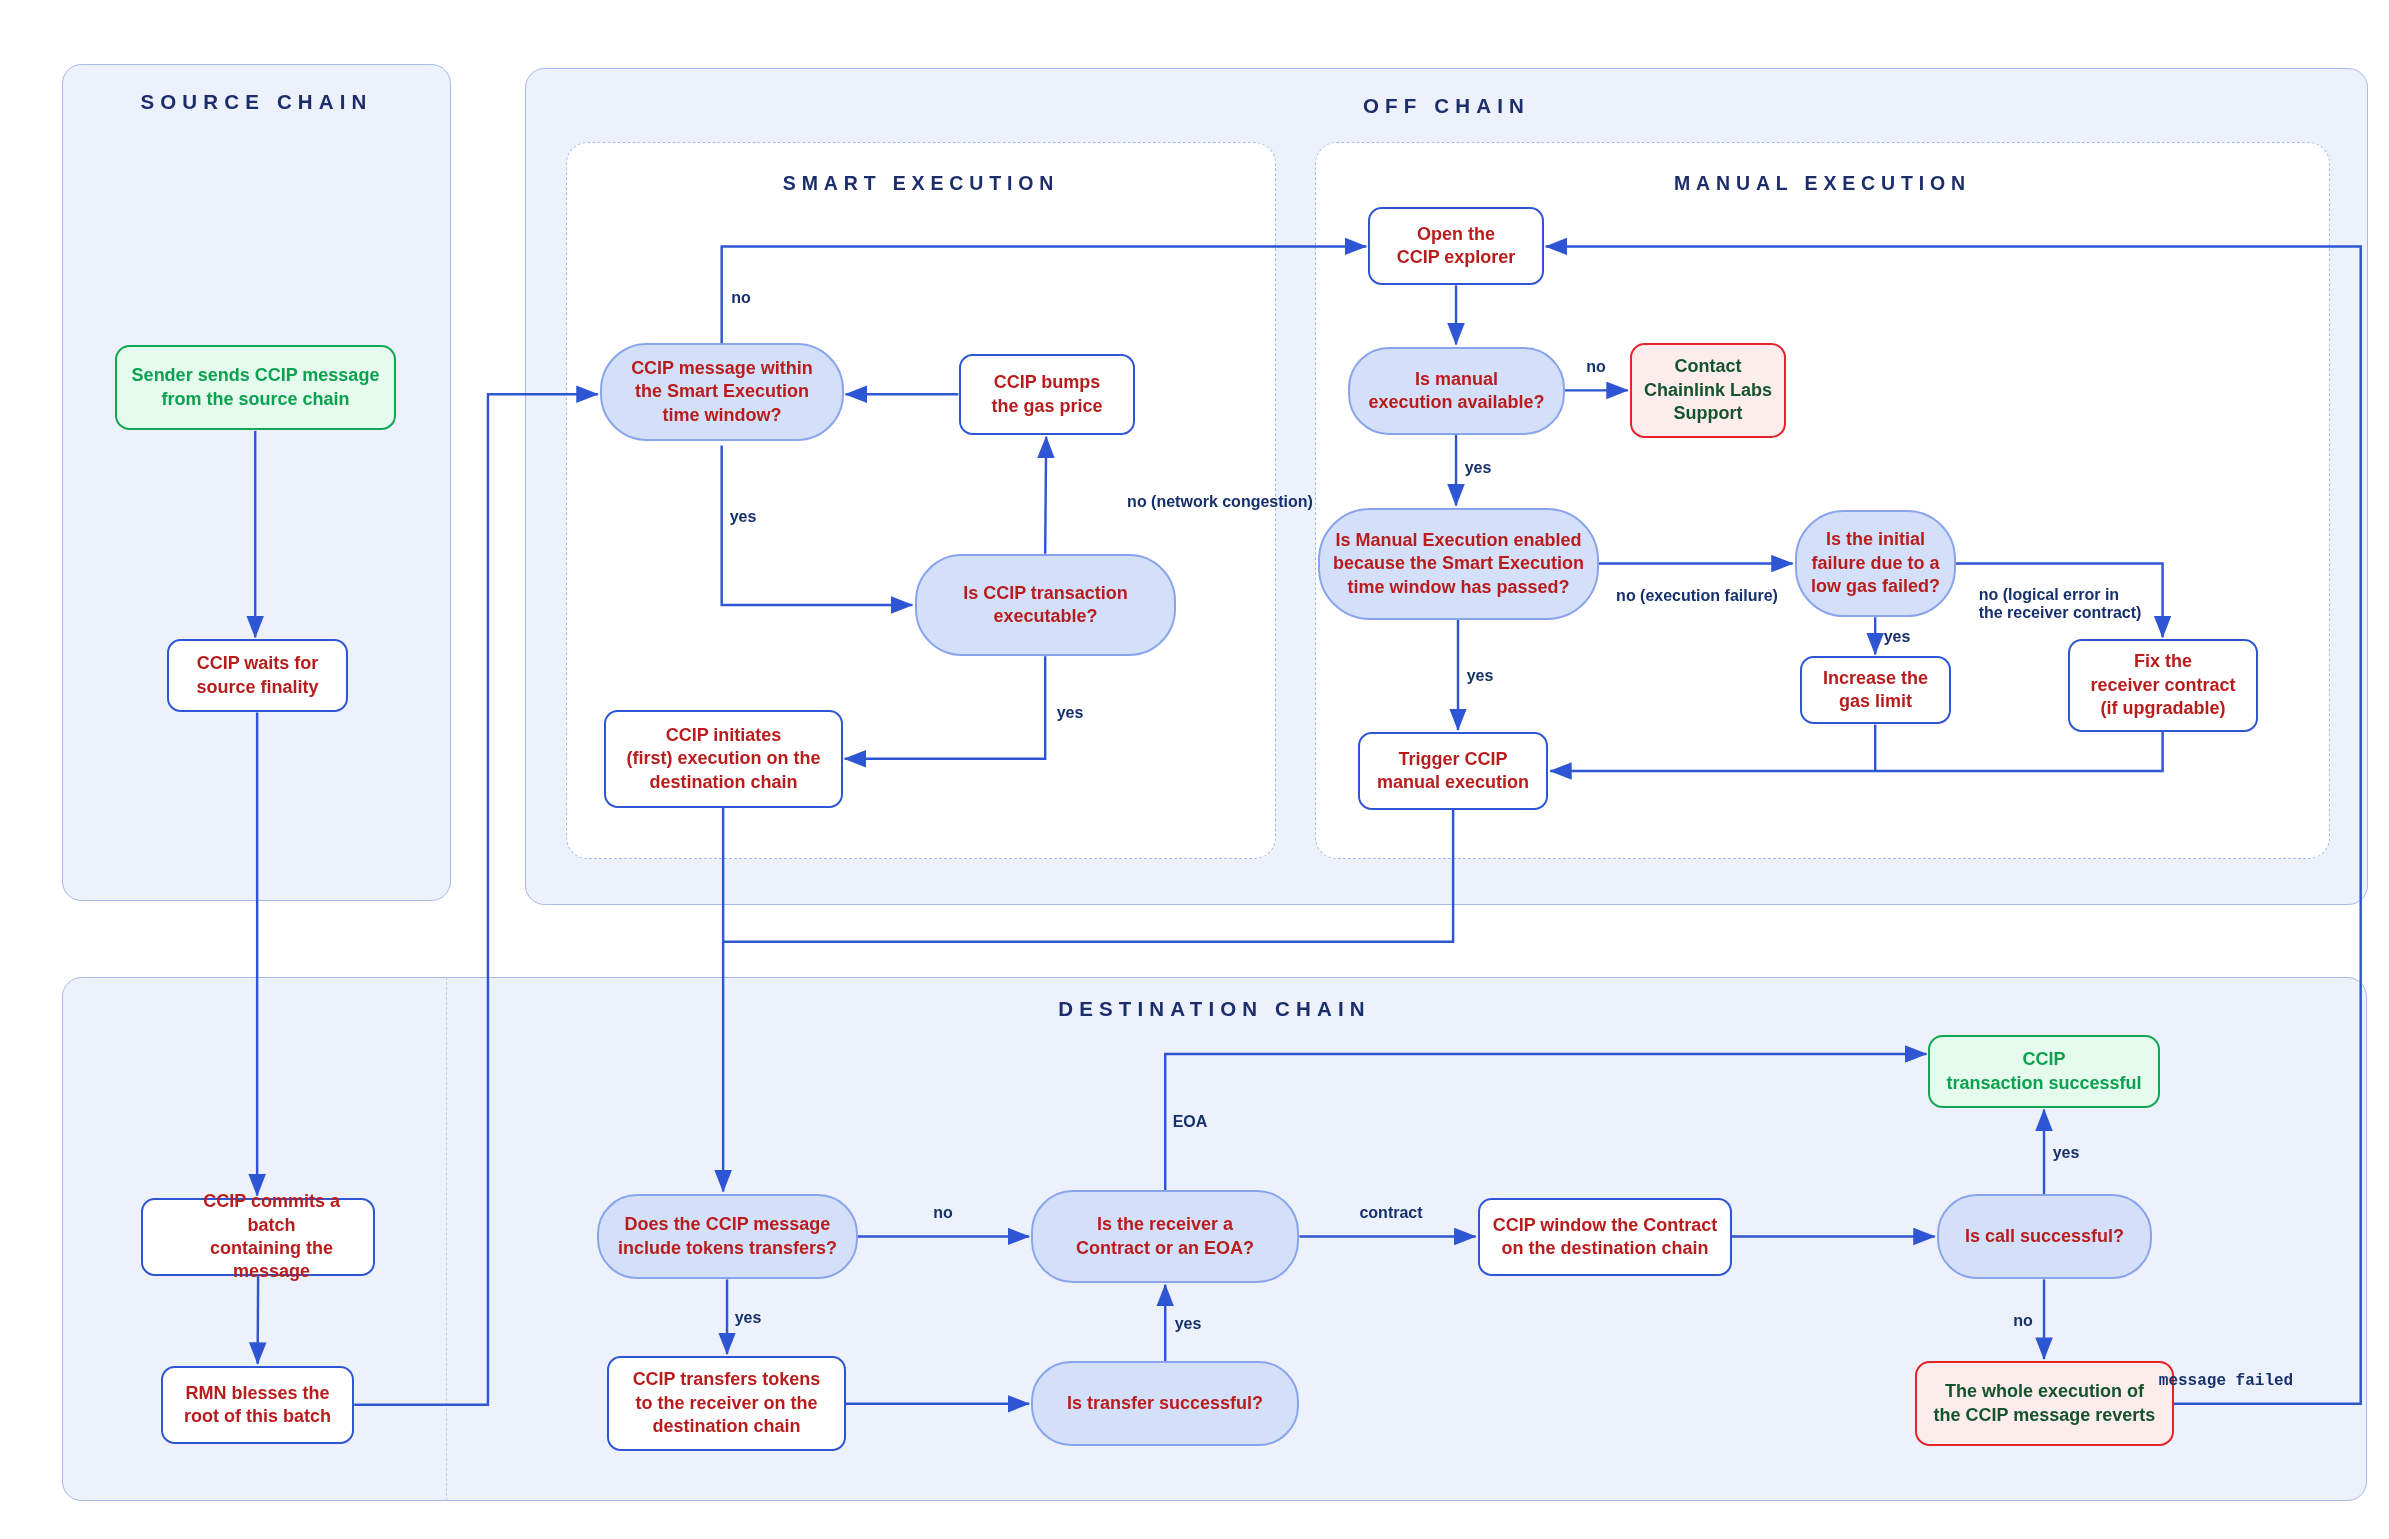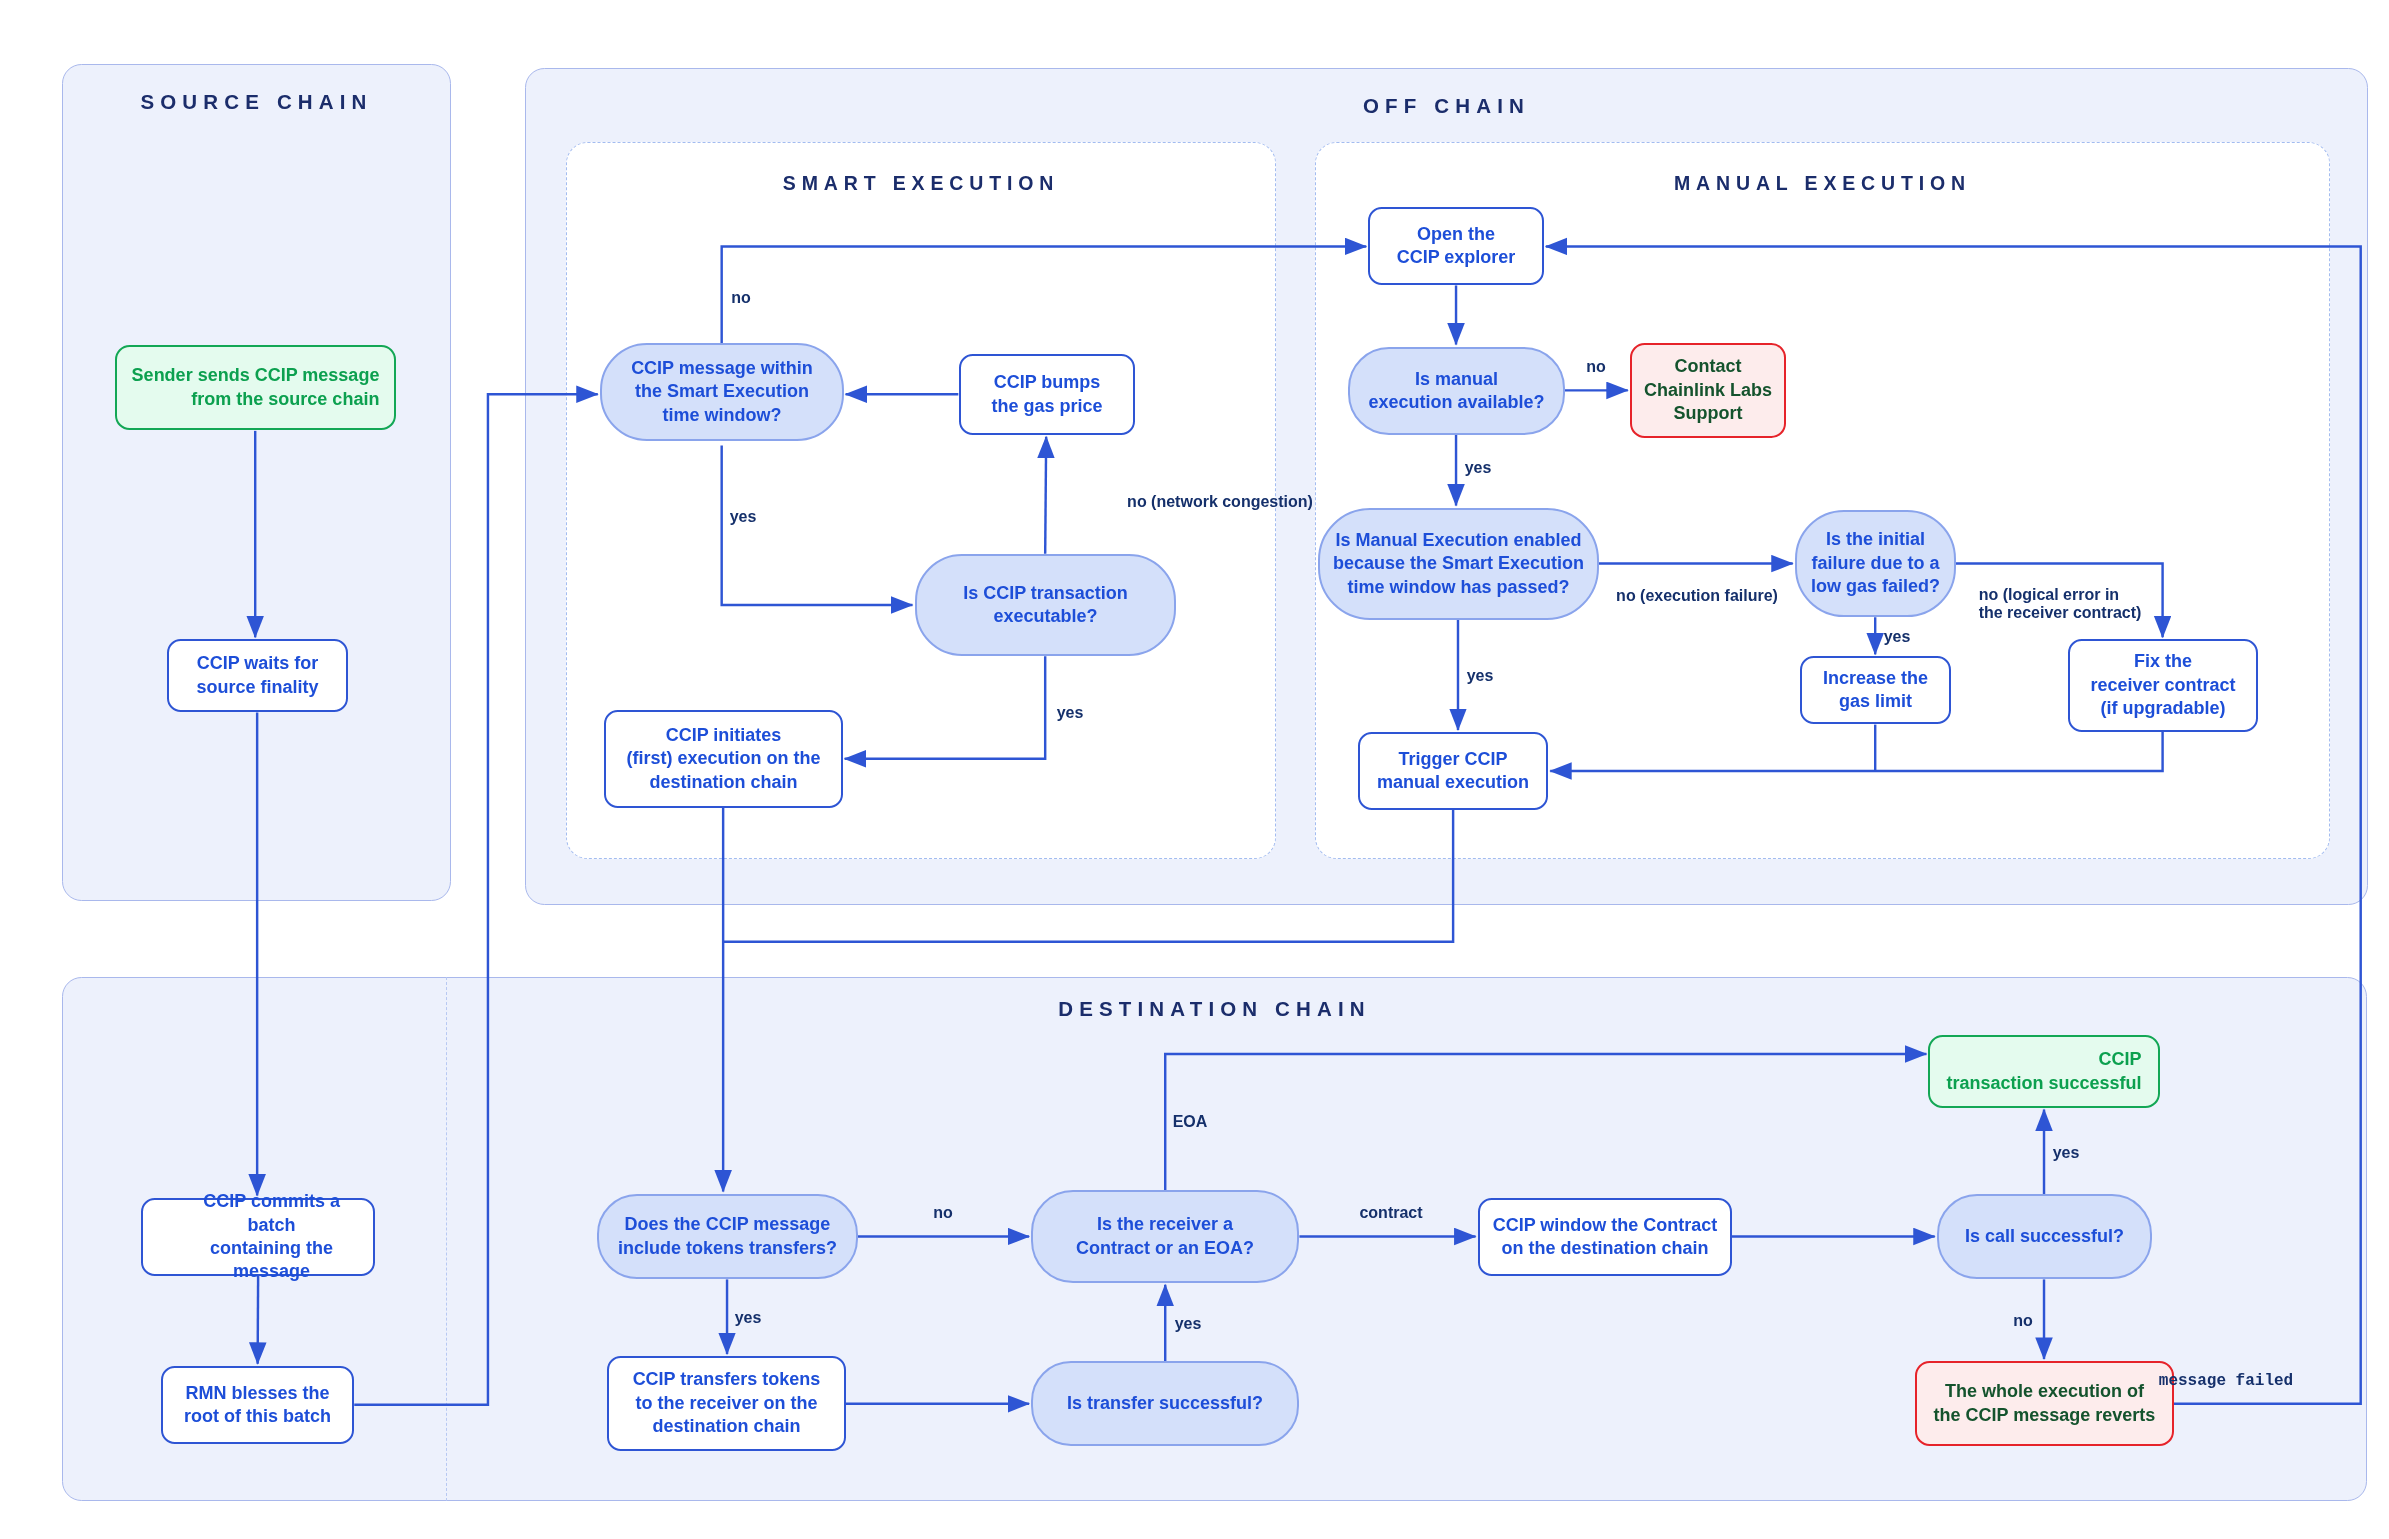--- a/index.html
+++ b/index.html
@@ -23,24 +23,24 @@
   .dest-divider{position:absolute;left:446px;top:977px;height:524px;width:0;
                 border-left:1.5px dashed #b7c8f2;}
 
   
   #edges{position:absolute;left:0;top:0;z-index:3;}
   #edges polyline{fill:none;stroke:#2e55d4;stroke-width:5px;}
 
   
   .node{position:absolute;z-index:4;box-sizing:border-box;display:flex;align-items:center;
         justify-content:center;text-align:center;font-weight:bold;font-size:18px;
-        line-height:1.3;color:#1d4ed8;white-space:pre-line;padding:4.9px 8.8px;}
+        line-height:1.3;color:#b91c1c;white-space:pre-line;padding:4.9px 8.8px;}
   .node-process{background:#ffffff;border:2.4px solid #2e55d4;border-radius:13.7px;}
   .node-decision{background:#d4e0fa;border:2px solid #8aa4ec;}
-  .node-success{background:#e4fbee;border:2.9px solid #13a755;border-radius:14.6px;color:#0ca04f;text-align:right;}
+  .node-success{background:#e4fbee;border:2.9px solid #13a755;border-radius:14.6px;color:#0ca04f;}
   .node-danger{background:#fdecec;border:2.9px solid #e6232a;border-radius:14.6px;color:#14532d;}
 
   
   .elabel{position:absolute;z-index:5;transform:translate(-50%,-50%);font-weight:bold;
           font-size:16px;color:#15306b;white-space:pre-line;text-align:left;}
 </style>
 </head>
 <body>
 
 <div id="stage">

